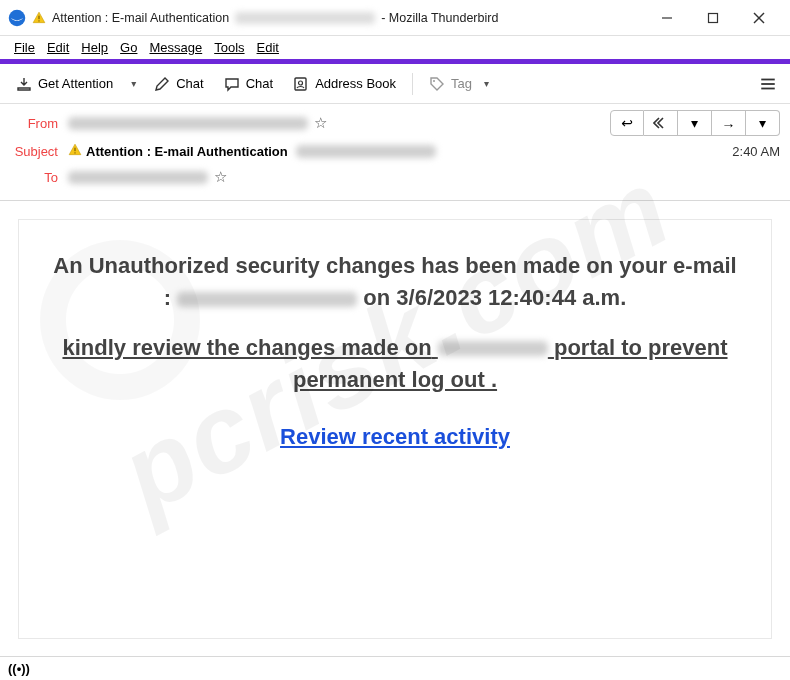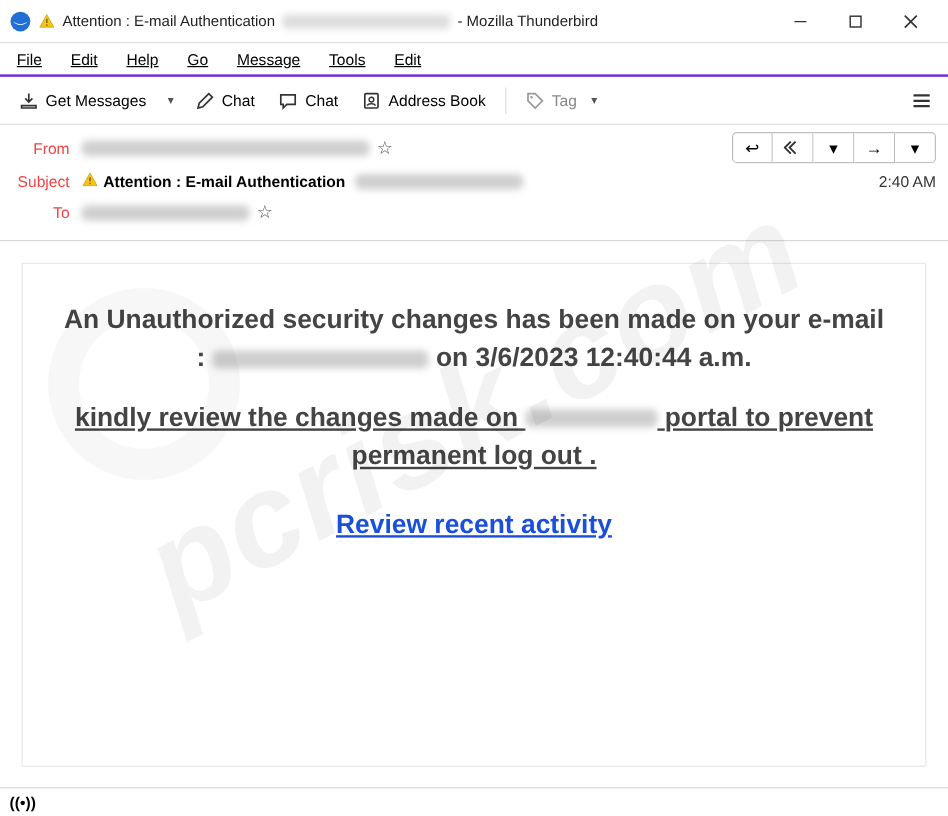--- a/index.html
+++ b/index.html
@@ -9,21 +9,21 @@
 .titlebar { height: 36px; display: flex; align-items: center; padding: 0 8px; background: #fff; border-bottom: 1px solid #e0e0e0; }
 .titlebar .app-icon { width: 18px; height: 18px; margin-right: 6px; }
 .titlebar .warn-icon { width: 14px; height: 14px; margin-right: 6px; }
 .titlebar .title-text { font-size: 12.5px; color: #222; flex: 0 0 auto; }
 .titlebar .title-blur { display: inline-block; width: 140px; height: 12px; background: #ddd; filter: blur(3px); border-radius: 4px; margin: 0 6px; vertical-align: middle; }
 .titlebar .spacer { flex: 1; }
 .winbtn { width: 46px; height: 32px; display: inline-flex; align-items: center; justify-content: center; color: #333; font-size: 14px; }
 .winbtn svg { width: 12px; height: 12px; }
 
 
-.menubar { height: 28px; display: flex; align-items: center; padding: 0 8px; gap: 12px; border-bottom: 2px solid #6d28d9; text-align: center; }
+.menubar { height: 28px; display: flex; align-items: center; padding: 0 8px; gap: 0; border-bottom: 5px solid #6d28d9; text-align: center; }
 .menuitem { font-size: 13px; padding: 2px 6px; cursor: default; }
 .menuitem .ul { text-decoration: underline; }
 
 
 .toolbar { height: 40px; display: flex; align-items: center; padding: 0 8px; gap: 4px; border-bottom: 1px solid #e0e0e0; }
 .tbtn { display: inline-flex; align-items: center; gap: 6px; padding: 4px 8px; border-radius: 4px; font-size: 13px; cursor: default; }
 .tbtn svg, .tbtn .ico { width: 16px; height: 16px; }
 .tsep { width: 1px; height: 22px; background: #ddd; margin: 0 4px; }
 .chev { font-size: 10px; color: #555; padding: 0 6px; }
 .toolbar .spacer { flex: 1; }
@@ -108,21 +108,21 @@
   <span class="menuitem"><span class="ul">Message</span></span>
   <span class="menuitem"><span class="ul">Tools</span></span>
   <span class="menuitem"><span class="ul">Edit</span></span>
 </div>
 
 <div class="toolbar">
   <span class="tbtn">
     <span class="ico"><svg viewBox="0 0 16 16">
           <path d="M2 12h12v2H2zM8 2v7M5 6l3 3 3-3" fill="none" stroke="#333" stroke-width="1.4"></path>
         </svg></span>
-    <span>Get Messages</span>
+    <span>Get Attention</span>
   </span>
   <span class="chev">▾</span>
 
   <span class="tbtn">
     <span class="ico"><svg viewBox="0 0 16 16">
           <path d="M2 14l1-4 8-8 3 3-8 8-4 1z" fill="none" stroke="#333" stroke-width="1.4"></path>
         </svg></span>
     <span>Chat</span>
   </span>
 

